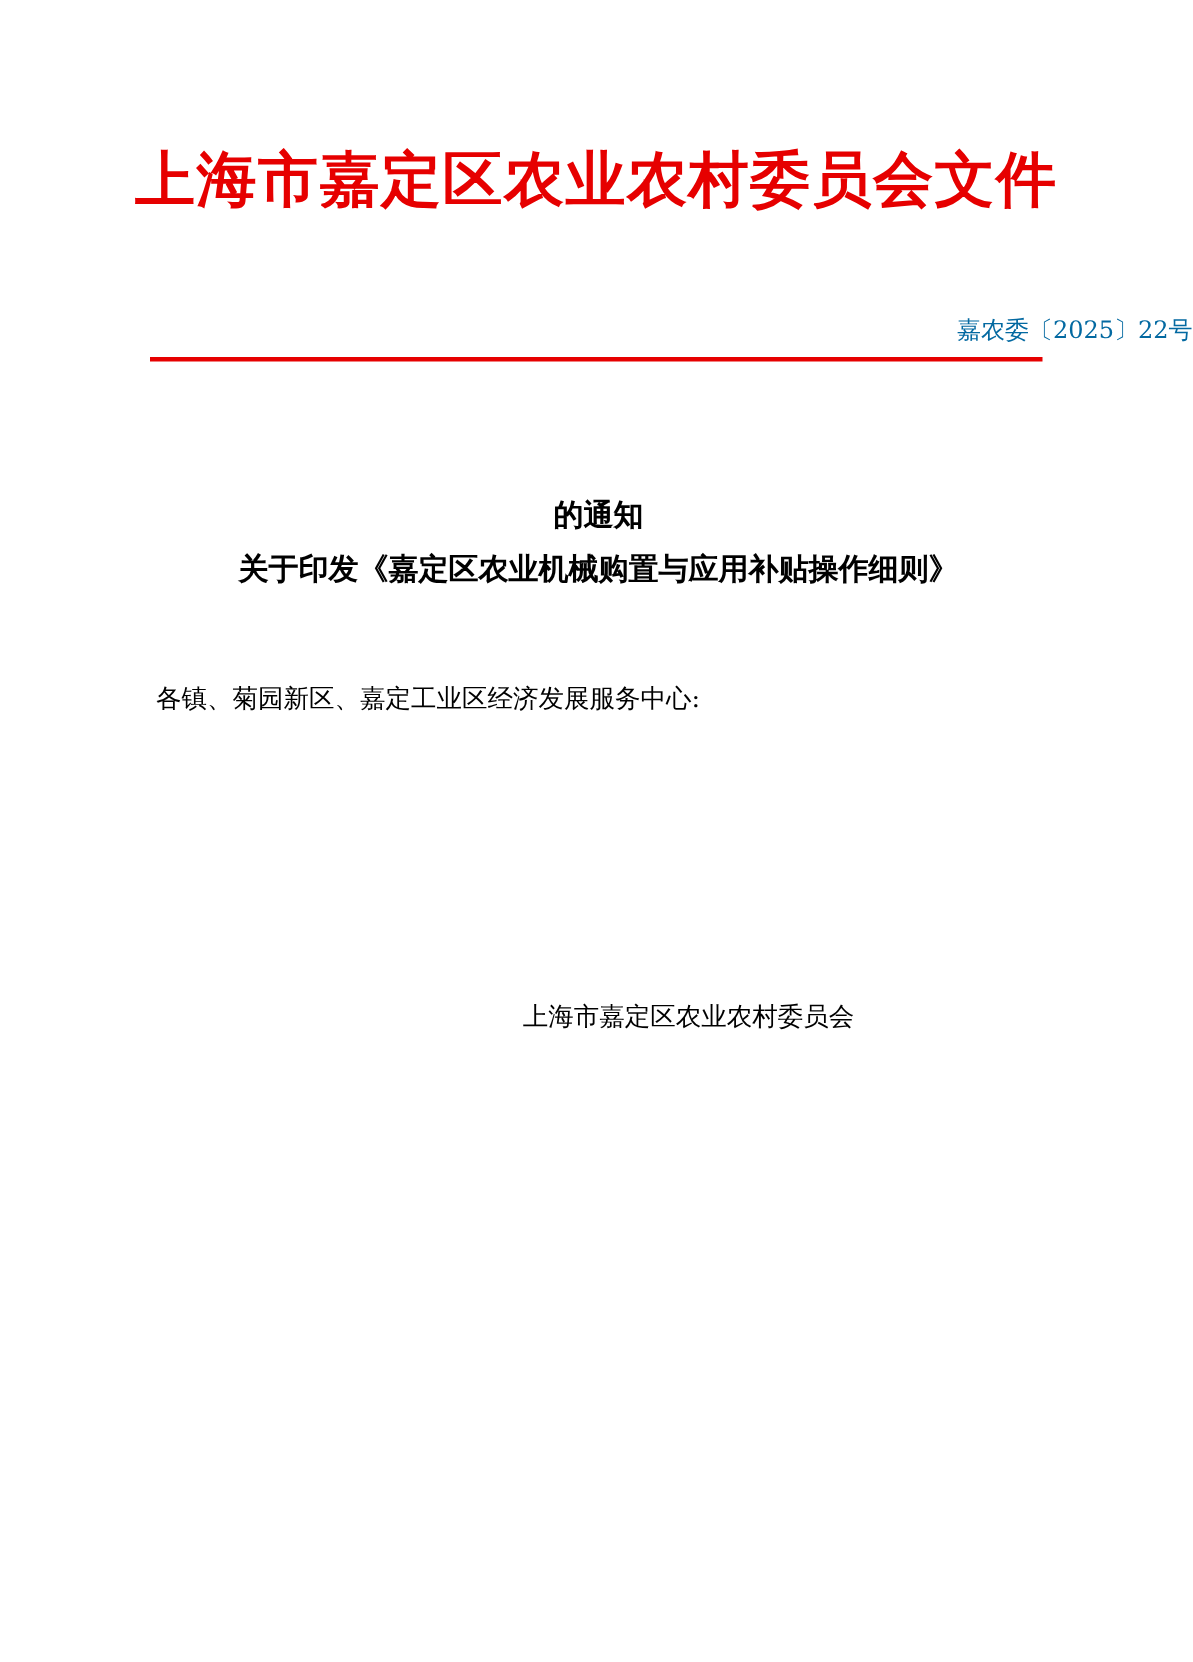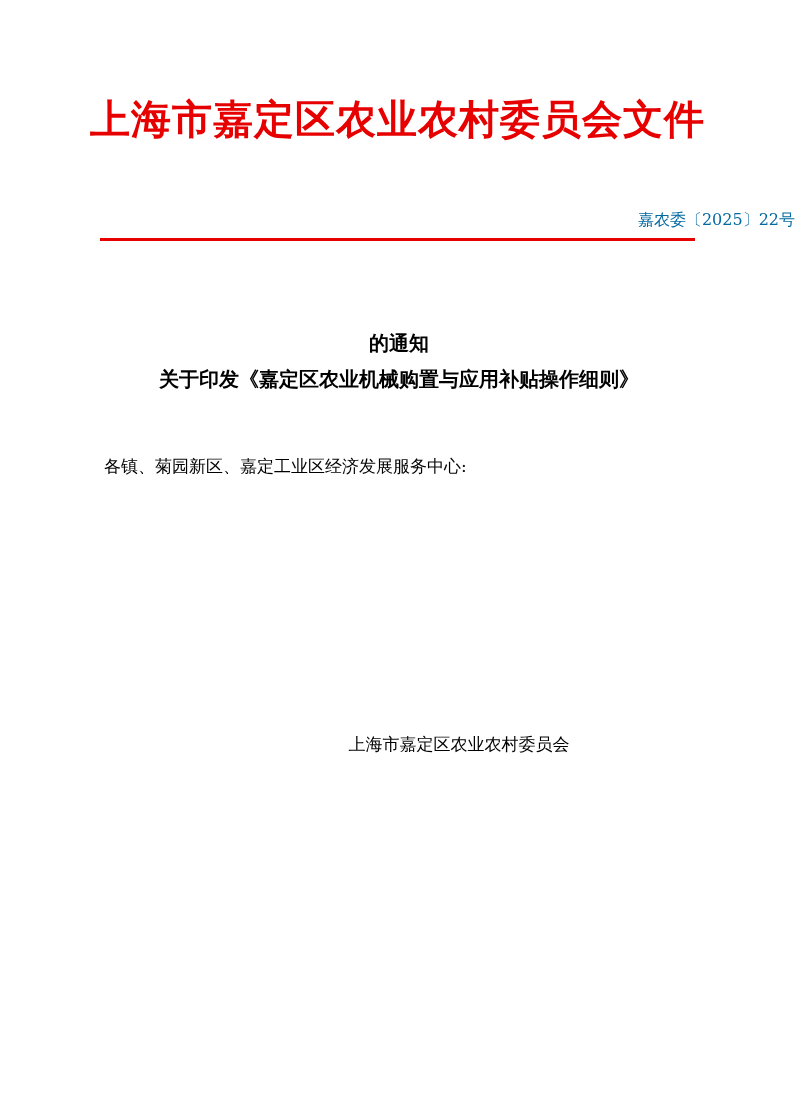--- a/index.html
+++ b/index.html
@@ -73,21 +73,21 @@
   }
   .salutation {
     text-align: left;
   }
   .para {
     text-indent: 34px;
     text-align: justify;
   }
   .signature {
     position: absolute;
-    top: 724px;
+    top: 658px;
     left: 104px;
     width: 590px;
     font-size: 17px;
     line-height: 40px;
     text-align: center;
     font-family: "DejaVu Serif", "Liberation Serif", serif;
   }
   .sig-line {
     padding-left: 120px;
   }

